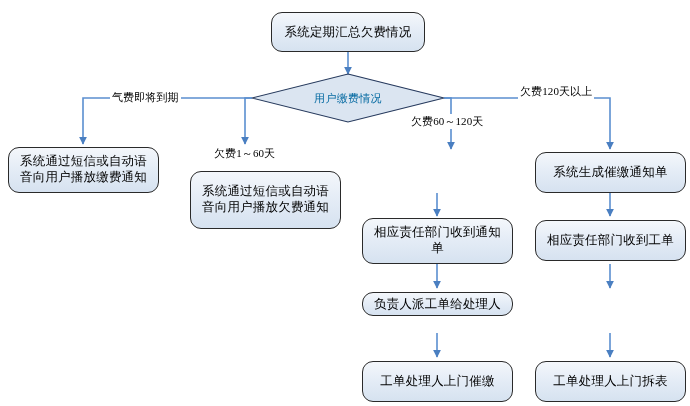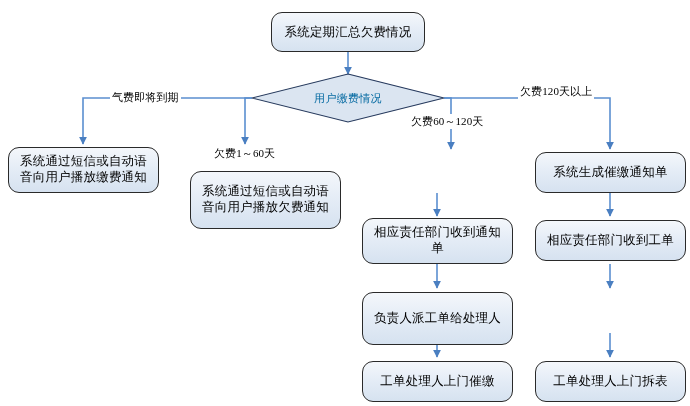--- a/index.html
+++ b/index.html
@@ -121,20 +121,20 @@
   <div class="edge-label" style="left:110px; top:90px;">气费即将到期</div>
   <div class="edge-label" style="left:212px; top:114px;margin-top:32px;">欠费1～60天</div>
   <div class="edge-label" style="left:409px; top:114px;">欠费60～120天</div>
   <div class="edge-label" style="left:518px; top:84px;">欠费120天以上</div>
 
   <div class="node two-line" style="left:8px; top:147px; width:151px; height:46px;">系统通过短信或自动语音向用户播放缴费通知</div>
 
   <div class="node two-line" style="left:190px; top:147px; width:151px; height:58px;margin-top:24px;">系统通过短信或自动语音向用户播放欠费通知</div>
 
   <div class="node two-line" style="left:362px; top:218px; width:151px; height:46px;">相应责任部门收到通知单</div>
-  <div class="node" style="left:362px; top:292px; width:151px; height:53px;">负责人派工单给处理人</div>
+  <div class="node" style="left:362px; top:292px; width:151px; height:24px;">负责人派工单给处理人</div>
   <div class="node" style="left:362px; top:361px; width:151px; height:41px;">工单处理人上门催缴</div>
 
   <div class="node" style="left:535px; top:152px; width:151px; height:41px;">系统生成催缴通知单</div>
   <div class="node" style="left:535px; top:220px; width:151px; height:41px;">相应责任部门收到工单</div>
   <div class="node" style="left:535px; top:361px; width:151px; height:41px;">工单处理人上门拆表</div>
 
 </div>
 
 </body></html>

